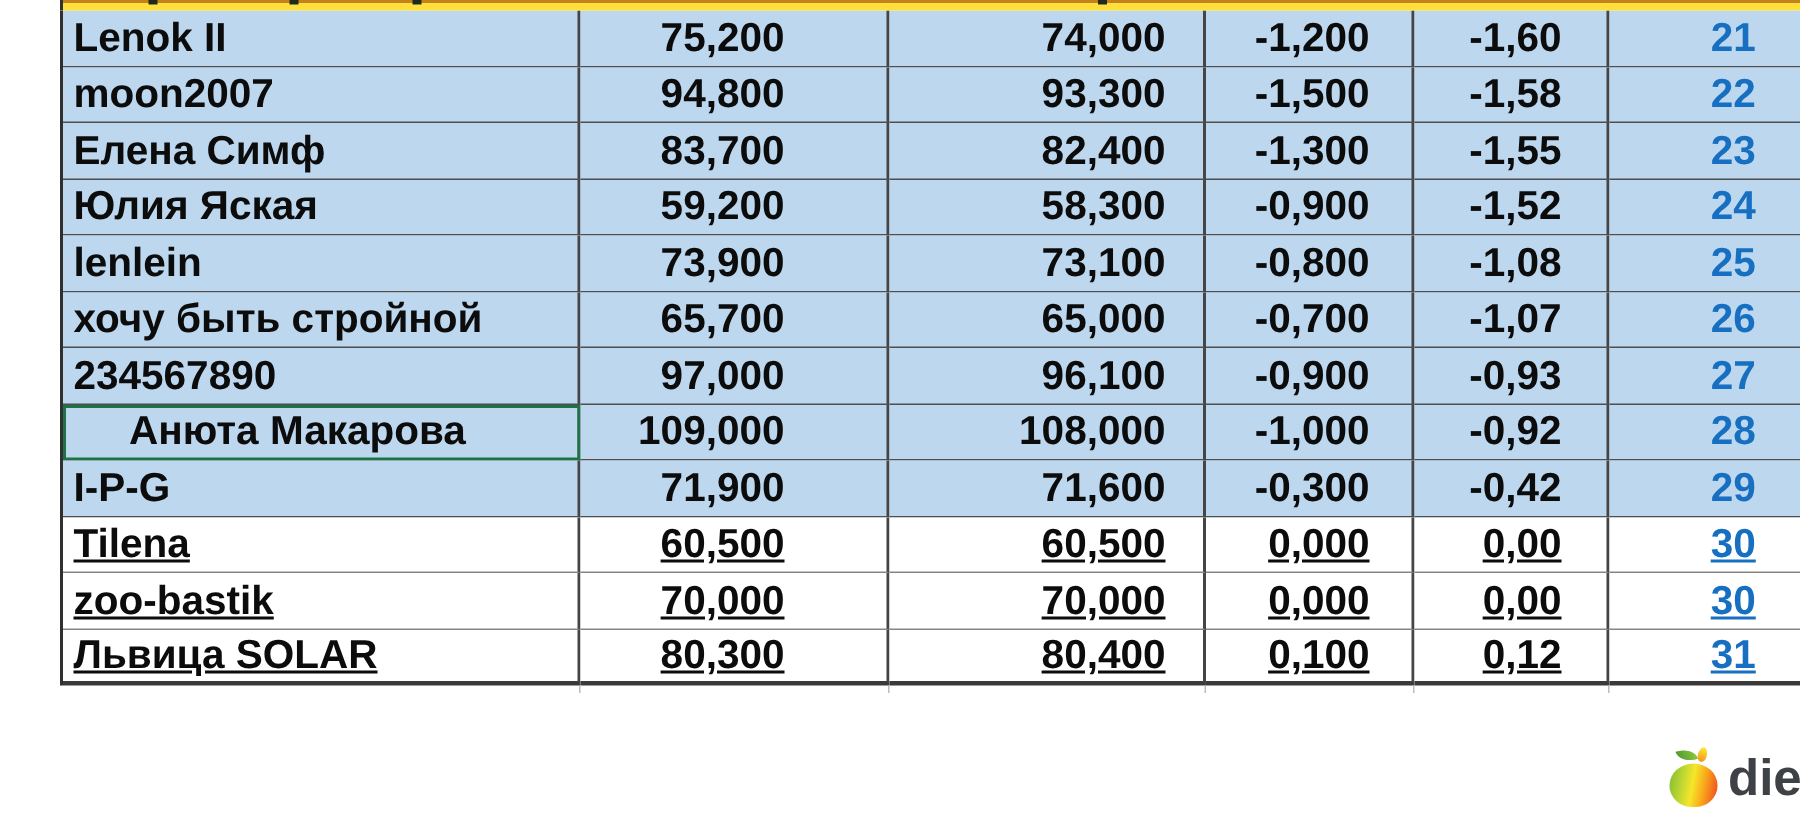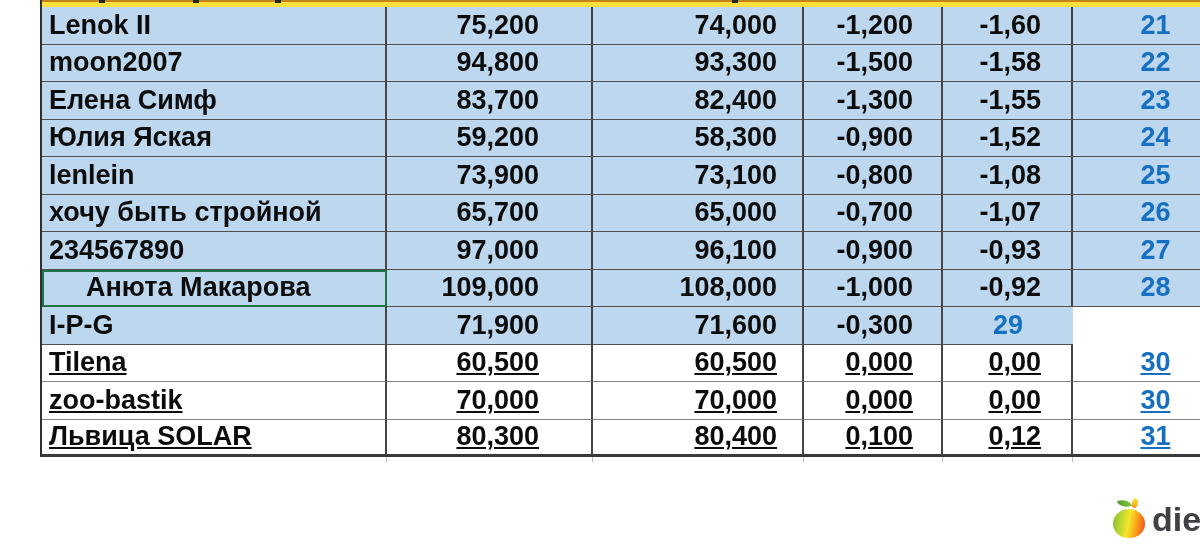--- a/index.html
+++ b/index.html
@@ -28,21 +28,21 @@
   .grid{width:1200px;border-left:2px solid #303030;border-right:2px solid #303030;}
   .row{display:grid;grid-template-columns:345px 206px 211px 139px 130px 165px;height:37.5px;}
   .row.blue .cell{background:var(--row-blue);border-bottom:1px solid var(--grid-mid);}
   .row.white .cell{background:#ffffff;border-bottom:1px solid var(--grid-light);text-decoration:underline;}
   .row.last .cell{border-bottom:3px solid #3a3a3a;}
   .cell{display:flex;align-items:center;border-right:2px solid var(--grid-dark);
     font-size:27px;font-weight:bold;color:#0c0c0c;overflow:hidden;white-space:nowrap;}
   .cell:last-child{border-right:none;}
   .cell.name{justify-content:flex-start;padding-left:7px;}
   .cell.num{justify-content:flex-end;}
-  .cell.c2{padding-right:52px;}
+  .cell.c2{padding-right:68px;}
   .cell.c3{padding-right:25px;}
   .cell.c4{padding-right:28px;}
   .cell.c5{padding-right:30px;}
   .cell.rank{justify-content:center;color:var(--rank-blue);}
   .cell.selected{outline:2px solid var(--selection-green);outline-offset:-2px;padding-left:44px;}
 
   
   .stubs{display:grid;grid-template-columns:345px 206px 211px 139px 130px 165px;
     width:1200px;height:5px;margin-left:2px;}
   .stubs div{border-right:1px solid #bdbdbd;}
@@ -150,20 +150,21 @@
       <div class="cell num c4">-1,000</div>
       <div class="cell num c5">-0,92</div>
       <div class="cell rank">28</div>
     </div>
 
     <div class="row blue">
       <div class="cell name">I-P-G</div>
       <div class="cell num c2">71,900</div>
       <div class="cell num c3">71,600</div>
       <div class="cell num c4">-0,300</div>
+      <div class="cell num c5">-0,42</div>
       <div class="cell rank">29</div>
     </div>
 
     <div class="row white">
       <div class="cell name">Tilena</div>
       <div class="cell num c2">60,500</div>
       <div class="cell num c3">60,500</div>
       <div class="cell num c4">0,000</div>
       <div class="cell num c5">0,00</div>
       <div class="cell rank">30</div>

